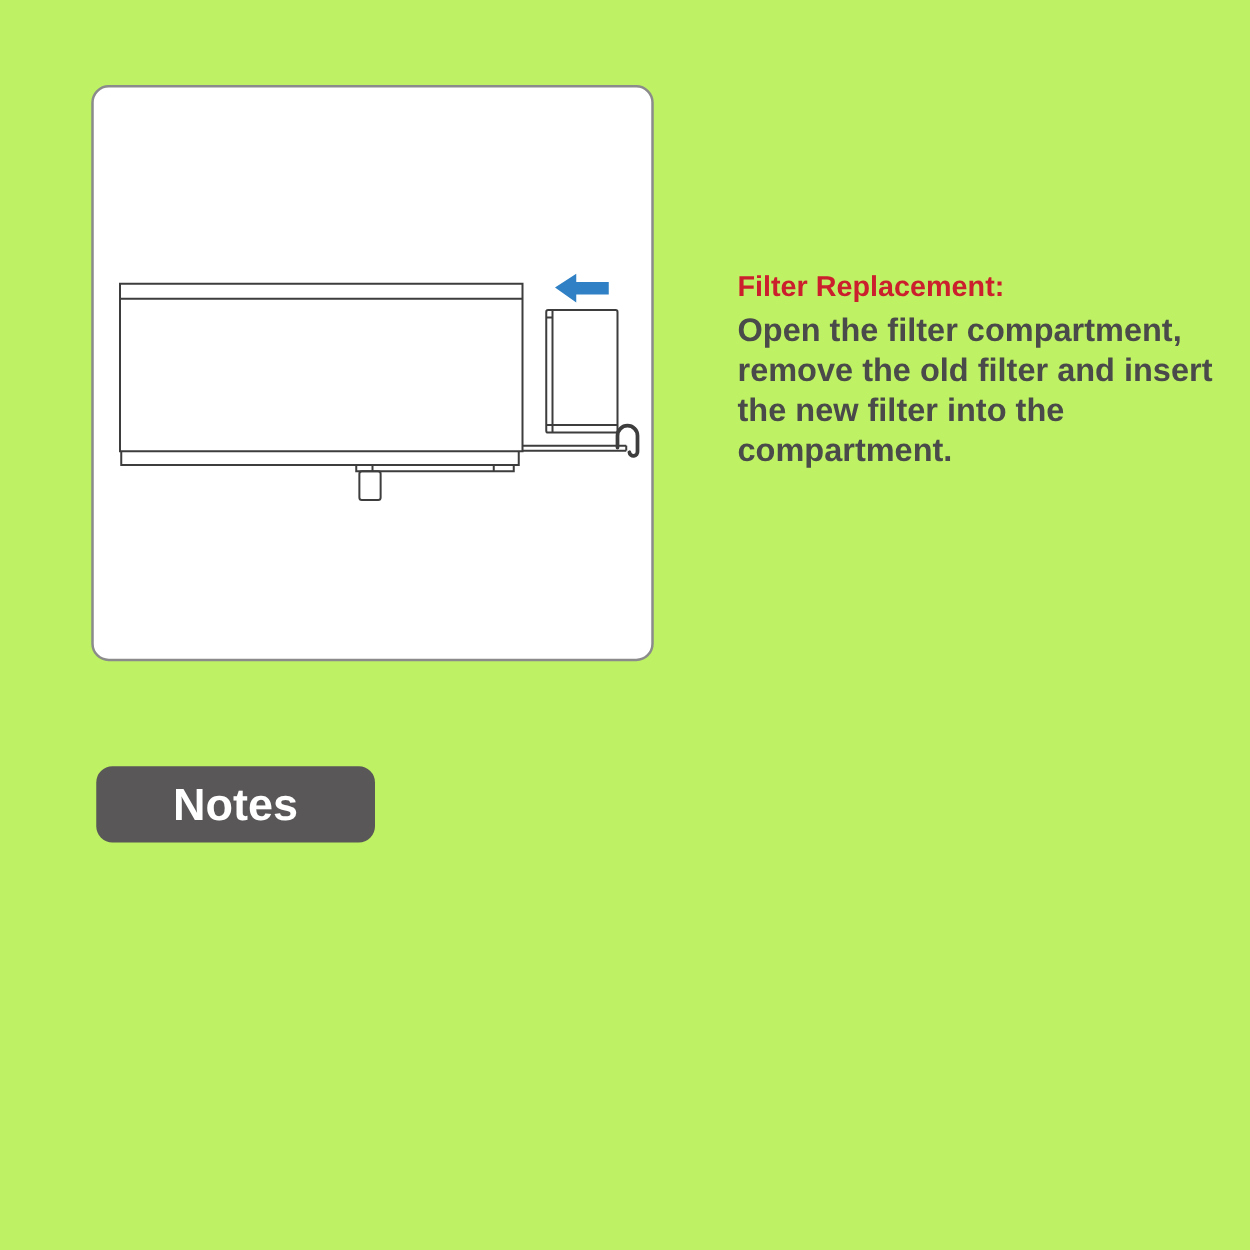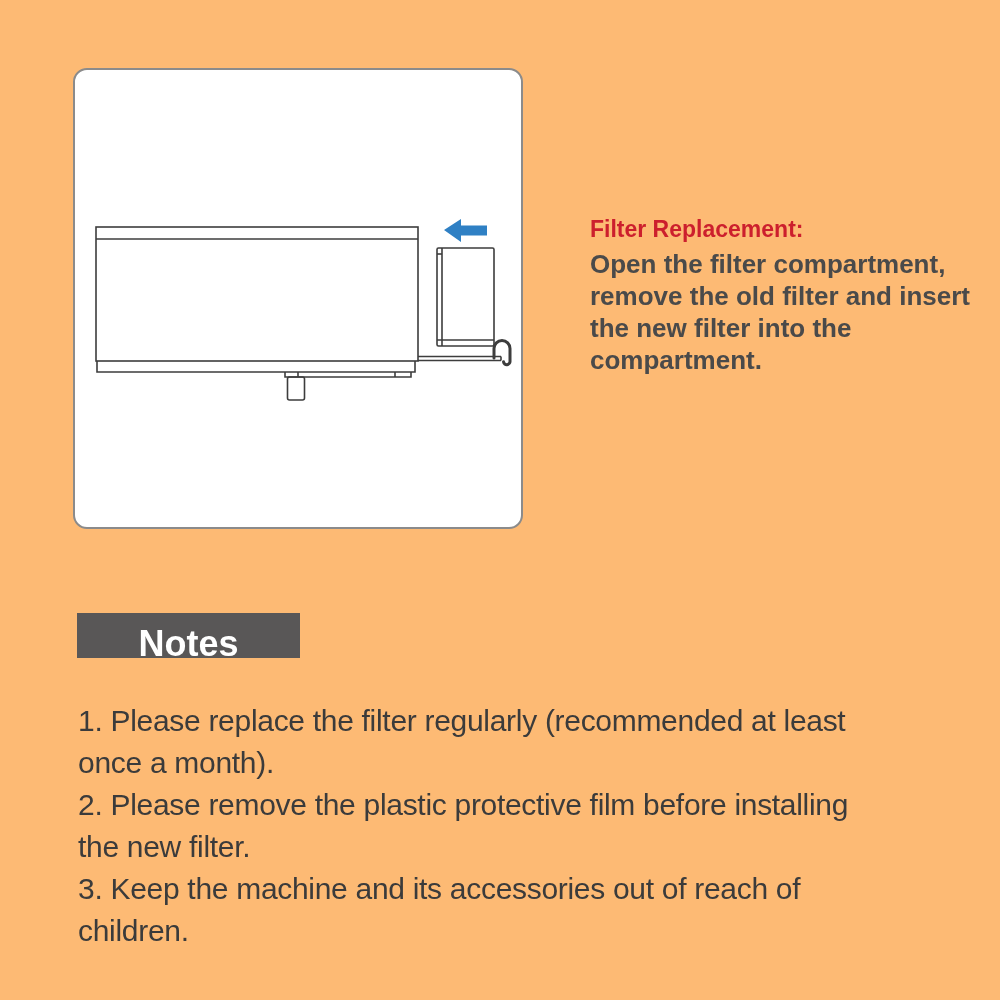--- a/index.html
+++ b/index.html
@@ -5,21 +5,21 @@
   html, body {
     margin: 0;
     padding: 0;
     background: #ffffff;
     font-family: "Liberation Sans", sans-serif;
   }
   .canvas {
     position: relative;
     width: 1000px;
     height: 1000px;
-    background: #fdba74;
+    background: #bef264;
     overflow: hidden;
   }
 
   
   .diagram-panel {
     position: absolute;
     left: 73px;
     top: 68px;
     width: 450px;
     height: 461px;
@@ -63,27 +63,28 @@
     white-space: pre-line;
     margin: 0;
   }
 
   
   .notes-header {
     position: absolute;
     left: 77px;
     top: 613px;
     width: 223px;
-    height: 45px;
+    height: 61px;
     background: #595757;
     color: #ffffff;
     font-size: 36px;
     font-weight: 700;
     line-height: 61px;
     text-align: center;
+    border-radius: 13px;
   }
 
   
   .notes-list {
     position: absolute;
     left: 78px;
     top: 700px;
     width: 900px;
   }
   .notes-list p {
@@ -136,22 +137,14 @@
   <div class="instruction">
     <p class="instruction-title">Filter Replacement:</p>
     <p class="instruction-body">Open the filter compartment,
 remove the old filter and insert
 the new filter into the
 compartment.</p>
   </div>
 
   <div class="notes-header">Notes</div>
 
-  <div class="notes-list">
-    <p>1. Please replace the filter regularly (recommended at least
-once a month).</p>
-    <p>2. Please remove the plastic protective film before installing
-the new filter.</p>
-    <p>3. Keep the machine and its accessories out of reach of
-children.</p>
-  </div>
 
 </div>
 
 </body></html>

